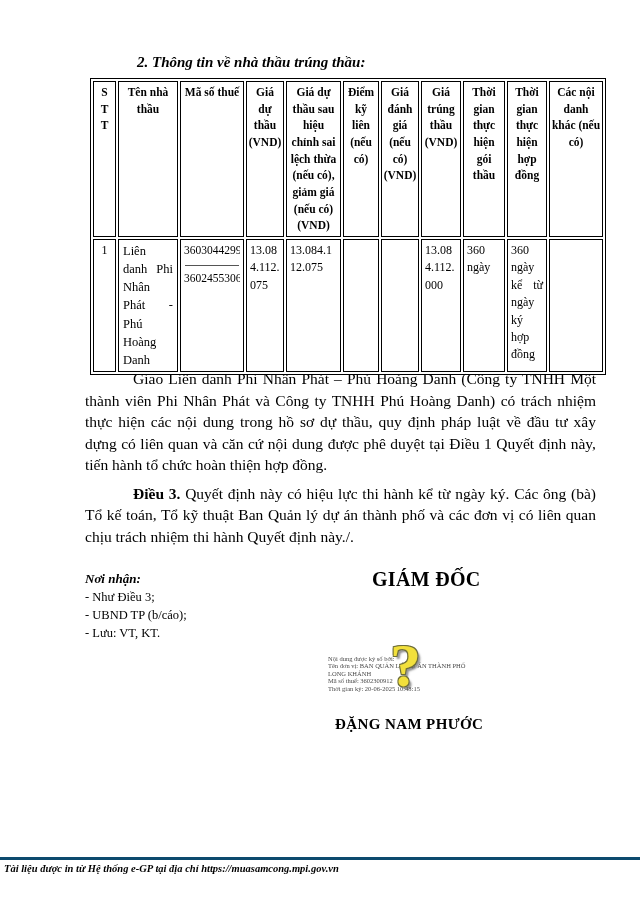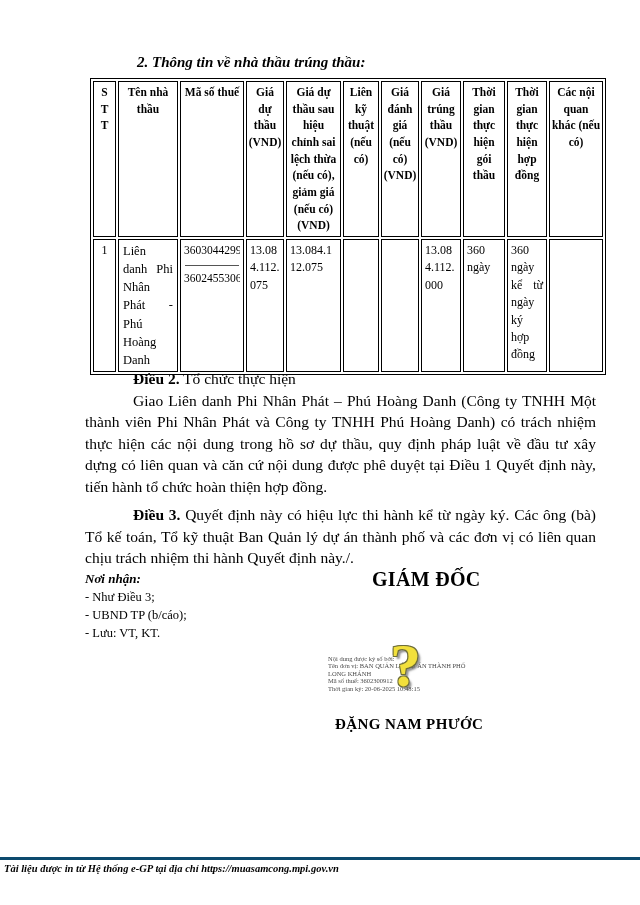--- a/index.html
+++ b/index.html
@@ -117,26 +117,26 @@
       <col style="width:40px">
         <col style="width:54px">
     </colgroup>
     <tbody>
         <tr class="hdr">
       <th class="th-stt">STT</th>
       <th>Tên nhà thầu</th>
       <th>Mã số thuế</th>
       <th>Giá dự thầu (VND)</th>
       <th>Giá dự thầu sau hiệu chỉnh sai lệch thừa (nếu có), giảm giá (nếu có) (VND)</th>
-      <th>Liên kỹ thuật (nếu có)</th>
+      <th>Điểm kỹ liên (nếu có)</th>
       <th>Giá đánh giá (nếu có) (VND)</th>
       <th>Giá trúng thầu (VND)</th>
       <th>Thời gian thực hiện gói thầu</th>
       <th>Thời gian thực hiện hợp đồng</th>
-      <th>Các nội quan khác (nếu có)</th>
+      <th>Các nội danh khác (nếu có)</th>
     </tr>
     <tr class="data">
       <td class="c-stt">1</td>
       <td class="c-name">Liên danh Phi Nhân Phát - Phú Hoàng Danh</td>
       <td class="c-tax">
         <div class="tax-num">3603044299</div>
         <div class="tax-sep"></div>
         <div class="tax-num">3602455306</div>
       </td>
       <td class="c-num">13.084.112.075</td>
@@ -145,21 +145,20 @@
       <td></td>
       <td class="c-num">13.084.112.000</td>
       <td class="c-dur">360 ngày</td>
       <td class="c-dur">360 ngày kể từ ngày ký hợp đồng</td>
       <td></td>
     </tr>
   </tbody>
     </table>
 
   <div class="body-text">
-    <p><span class="b">Điều 2.</span><span> Tổ chức thực hiện</span></p>
     <p>Giao Liên danh Phi Nhân Phát – Phú Hoàng Danh (Công ty TNHH Một thành viên Phi Nhân Phát và Công ty TNHH Phú Hoàng Danh) có trách nhiệm thực hiện các nội dung trong hồ sơ dự thầu, quy định pháp luật về đầu tư xây dựng có liên quan và căn cứ nội dung được phê duyệt tại Điều 1 Quyết định này, tiến hành tổ chức hoàn thiện hợp đồng.</p>
     <p class="space-above"><span class="b">Điều 3.</span><span> Quyết định này có hiệu lực thi hành kể từ ngày ký. Các ông (bà) Tổ kế toán, Tổ kỹ thuật Ban Quản lý dự án thành phố và các đơn vị có liên quan chịu trách nhiệm thi hành Quyết định này./.</span></p>
   </div>
 
   <div class="noi-nhan">
     <div class="nn-label">Nơi nhận:</div>
     <div>- Như Điều 3;</div>
     <div>- UBND TP (b/cáo);</div>
     <div>- Lưu: VT, KT.</div>
   </div>

